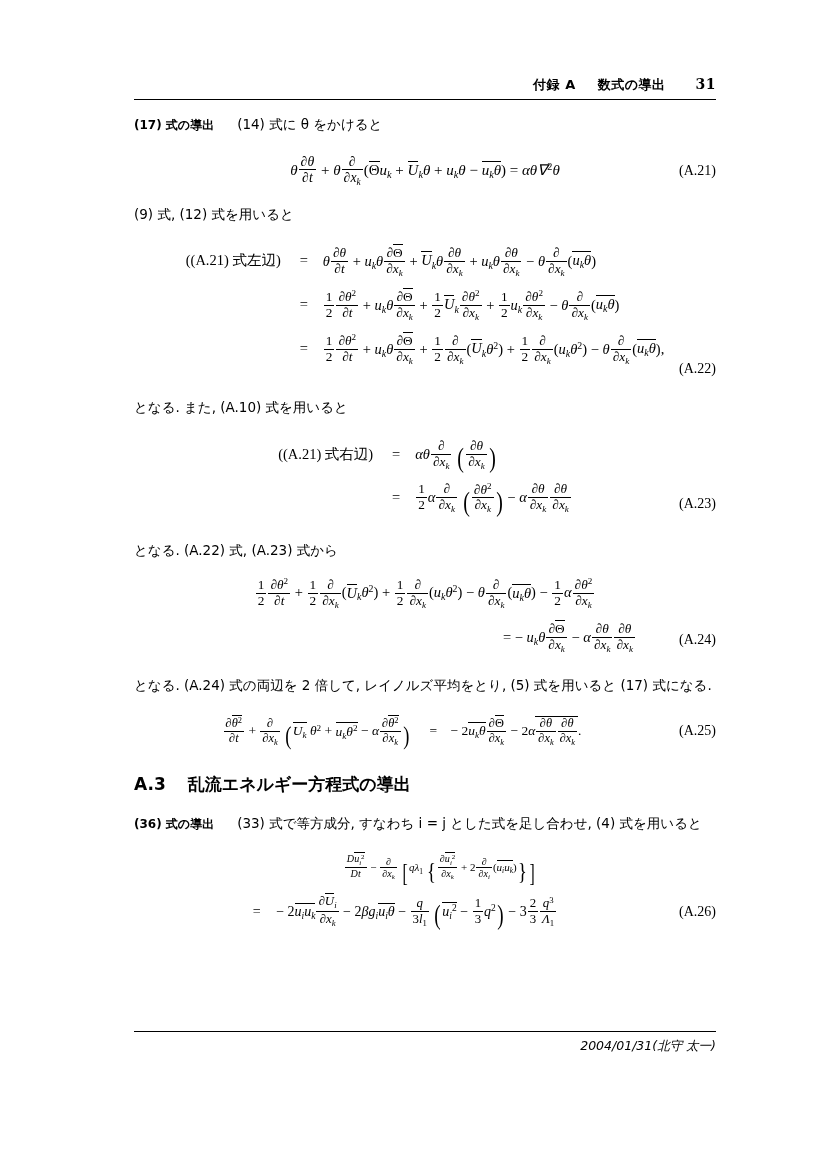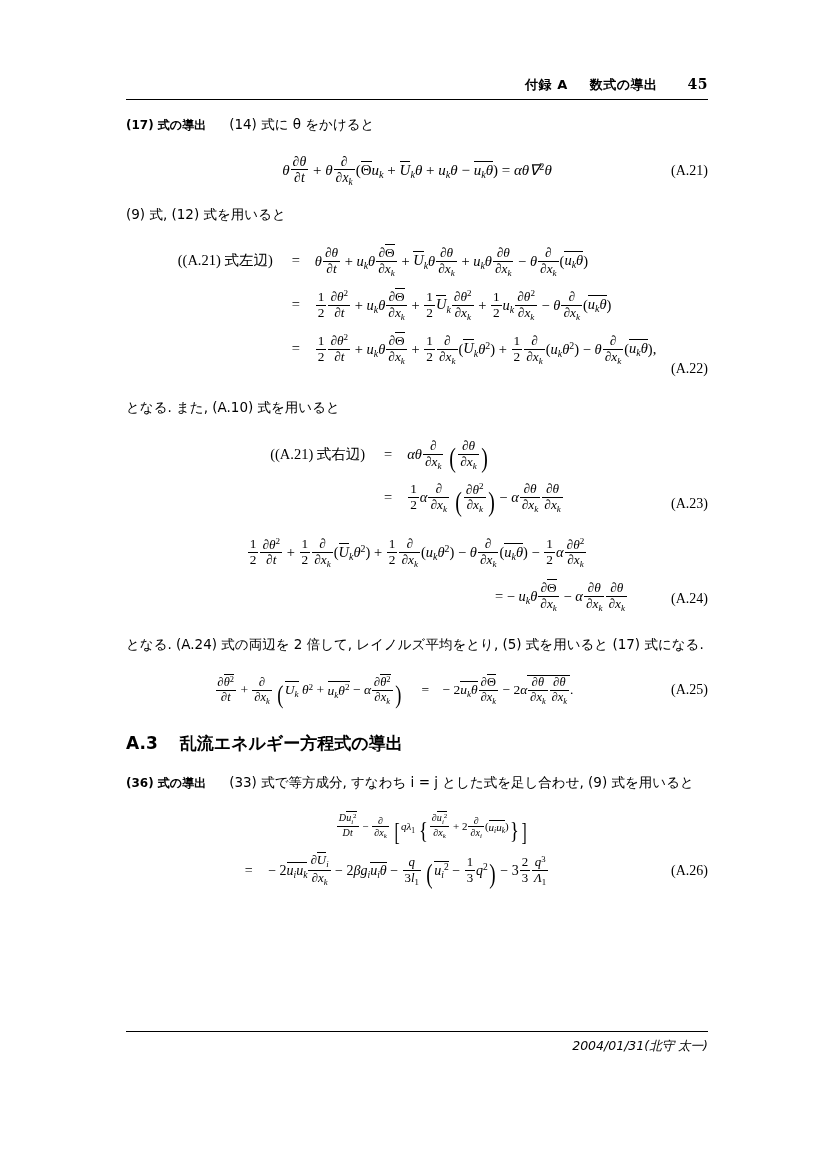--- a/index.html
+++ b/index.html
@@ -6,21 +6,21 @@
   body{
     width:826px;height:1169px;
     background:#ffffff;
     font-family:"Liberation Serif", serif;
     color:#000;
     position:relative;
     overflow:hidden;
   }
   .page{
     position:absolute;
-    left:4px;top:0;width:706px;height:1169px;
+    left:12px;top:0;width:706px;height:1169px;
   }
   .content{
     position:absolute;
     left:122px;top:76px;width:582px;
   }
   
   .header{
     display:flex;
     justify-content:flex-end;
     align-items:baseline;
@@ -149,21 +149,21 @@
 </head>
 <body>
 
 <div class="page">
   <div class="content">
 
     <div class="header">
       <span class="chap">付録 A</span>
       <span class="sep"></span>
       <span class="chap">数式の導出</span>
-      <span class="pageno">45</span>
+      <span class="pageno">31</span>
     </div>
     <div class="rule"></div>
 
     <div class="para">
       <span class="bold-jp">(17) 式の導出</span>
       <span style="display:inline-block;width:16px;"></span>
       <span class="jp">(14) 式に θ をかけると</span>
     </div>
 
     <div class="eqrow" style="margin-top:18px;">
@@ -233,20 +233,21 @@
           <div class="c rhs math">
             <span class="frac"><span class="num">1</span><span class="den">2</span></span><span class="mi">α</span><span class="frac"><span class="num"><span class="mi">∂</span></span><span class="den"><span class="mi">∂x</span><span class="sub mi">k</span></span></span>
             <span class="paren-big">(</span><span class="frac"><span class="num"><span class="mi">∂θ</span><span class="sup">2</span></span><span class="den"><span class="mi">∂x</span><span class="sub mi">k</span></span></span><span class="paren-big">)</span>
             − <span class="mi">α</span><span class="frac"><span class="num"><span class="mi">∂θ</span></span><span class="den"><span class="mi">∂x</span><span class="sub mi">k</span></span></span><span class="frac"><span class="num"><span class="mi">∂θ</span></span><span class="den"><span class="mi">∂x</span><span class="sub mi">k</span></span></span>
           </div>
         </div>
       </div>
       <div class="eqno-static math" style="bottom:8px;right:0;">(A.23)</div>
     </div>
 
+    <div class="para jp" style="margin-top:20px;">となる. (A.22) 式, (A.23) 式から</div>
 
     <div style="position:relative;margin-top:16px;">
       <div class="eqbody math" style="font-size:14.5px;">
         <span class="frac"><span class="num">1</span><span class="den">2</span></span><span class="frac"><span class="num"><span class="mi">∂θ</span><span class="sup">2</span></span><span class="den"><span class="mi">∂t</span></span></span>
         + <span class="frac"><span class="num">1</span><span class="den">2</span></span><span class="frac"><span class="num"><span class="mi">∂</span></span><span class="den"><span class="mi">∂x</span><span class="sub mi">k</span></span></span>(<span class="ovl"><span class="mi">U</span></span><span class="sub mi">k</span><span class="mi">θ</span><span class="sup">2</span>)
         + <span class="frac"><span class="num">1</span><span class="den">2</span></span><span class="frac"><span class="num"><span class="mi">∂</span></span><span class="den"><span class="mi">∂x</span><span class="sub mi">k</span></span></span>(<span class="mi">u</span><span class="sub mi">k</span><span class="mi">θ</span><span class="sup">2</span>)
         − <span class="mi">θ</span><span class="frac"><span class="num"><span class="mi">∂</span></span><span class="den"><span class="mi">∂x</span><span class="sub mi">k</span></span></span>(<span class="ovl"><span class="mi">u</span><span class="sub mi">k</span><span class="mi">θ</span></span>)
         − <span class="frac"><span class="num">1</span><span class="den">2</span></span><span class="mi">α</span><span class="frac"><span class="num"><span class="mi">∂θ</span><span class="sup">2</span></span><span class="den"><span class="mi">∂x</span><span class="sub mi">k</span></span></span>
       </div>
       <div class="math" style="text-align:right;padding-right:80px;margin-top:10px;font-size:14.5px;">
@@ -272,21 +273,21 @@
       <div class="eqno math">(A.25)</div>
     </div>
 
     <div class="section">
       <span class="num">A.3</span><span>乱流エネルギー方程式の導出</span>
     </div>
 
     <div class="para" style="margin-top:16px;line-height:1.7;">
       <span class="bold-jp">(36) 式の導出</span>
       <span style="display:inline-block;width:16px;"></span>
-      <span class="jp">(33) 式で等方成分, すなわち i = j とした式を足し合わせ, (9) 式を用いると</span>
+      <span class="jp">(33) 式で等方成分, すなわち i = j とした式を足し合わせ, (4) 式を用いると</span>
     </div>
 
     <div style="position:relative;margin-top:16px;">
       <div class="math" style="text-align:center;font-size:11px;padding-left:30px;">
         <span class="frac"><span class="num"><span class="mi">D</span><span class="ovl"><span class="mi">u</span><span class="sub mi">i</span><span class="sup">2</span></span></span><span class="den"><span class="mi">Dt</span></span></span>
         − <span class="frac"><span class="num"><span class="mi">∂</span></span><span class="den"><span class="mi">∂x</span><span class="sub mi">k</span></span></span>
         <span class="brack-big">[</span><span class="mi">qλ</span><span class="sub">1</span>
         <span class="brace-big">{</span><span class="frac"><span class="num"><span class="mi">∂</span><span class="ovl"><span class="mi">u</span><span class="sub mi">i</span><span class="sup">2</span></span></span><span class="den"><span class="mi">∂x</span><span class="sub mi">k</span></span></span>
         + 2<span class="frac"><span class="num"><span class="mi">∂</span></span><span class="den"><span class="mi">∂x</span><span class="sub mi">i</span></span></span>(<span class="ovl"><span class="mi">u</span><span class="sub mi">i</span><span class="mi">u</span><span class="sub mi">k</span></span>)<span class="brace-big">}</span><span class="brack-big">]</span>
       </div>

